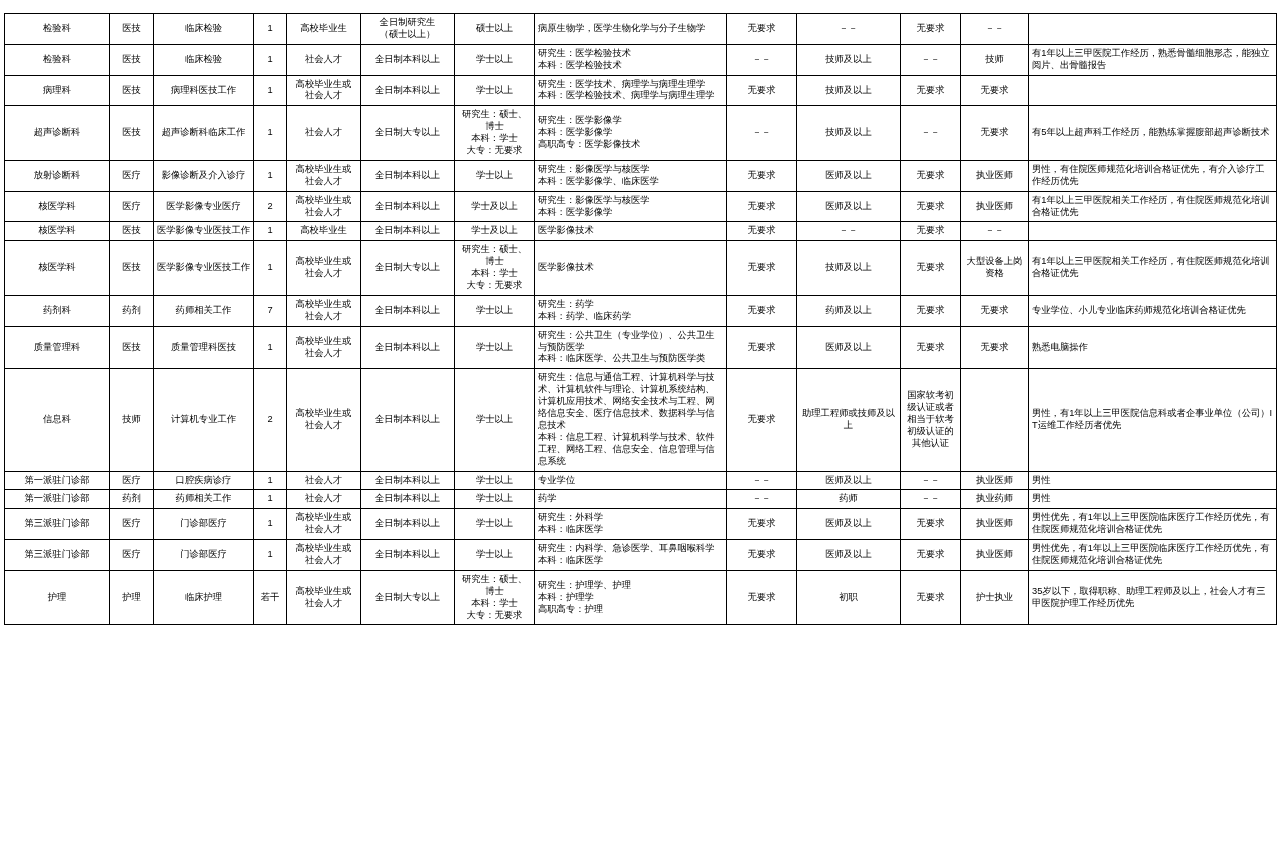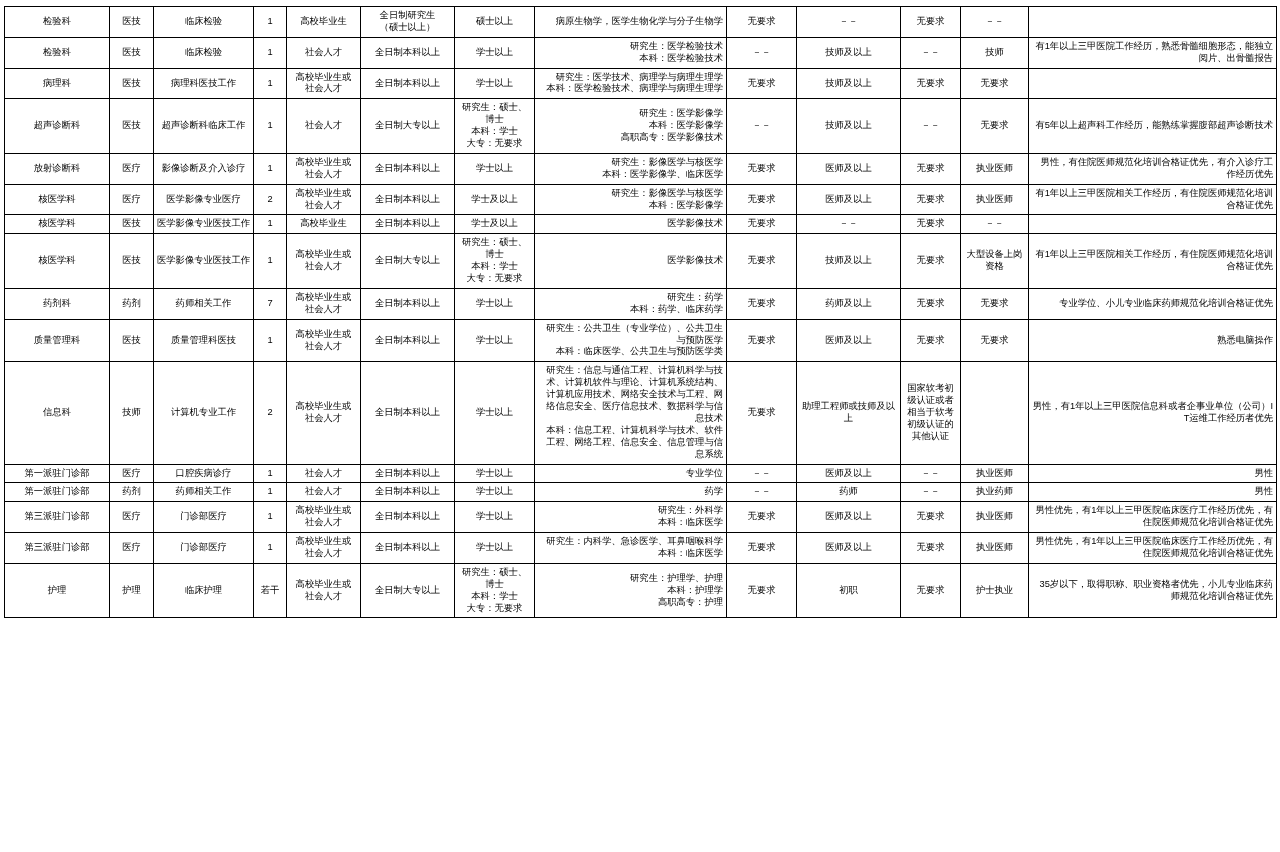--- a/index.html
+++ b/index.html
@@ -17,21 +17,21 @@
   .sheet {
     width: 1280px;
     height: 852px;
     box-sizing: border-box;
     padding: 6px 4px 4px 4px;
   }
   table.recruit {
     border-collapse: collapse;
     table-layout: fixed;
     width: 1272px;
-    margin: 0 auto;
+    margin: 7px auto;
   }
   table.recruit td {
     border: 1px solid #000000;
     font-size: 9.3px;
     line-height: 1.28;
     padding: 3px 3px;
     vertical-align: middle;
     word-break: break-all;
     overflow: hidden;
   }
@@ -44,21 +44,21 @@
   col.c5 { width: 94px; }
   col.c6 { width: 80px; }
   col.c7 { width: 192px; }
   col.c8 { width: 70px; }
   col.c9 { width: 104px; }
   col.c10 { width: 60px; }
   col.c11 { width: 68px; }
   col.c12 { width: 248px; }
 
   .ctr { text-align: center; }
-  .lft { text-align: right; }
+  .lft { text-align: left; }
   .multiline { white-space: pre-line; }
 </style>
 </head>
 <body>
 
 <div class="sheet">
   <table class="recruit">
     <colgroup>
       <col class="c0">
         <col class="c1">
@@ -335,17 +335,17 @@
           <td class="ctr multiline">研究生：硕士、博士
 本科：学士
 大专：无要求</td>
           <td class="lft multiline">研究生：护理学、护理
 本科：护理学
 高职高专：护理</td>
           <td class="ctr multiline">无要求</td>
           <td class="ctr multiline">初职</td>
           <td class="ctr multiline">无要求</td>
           <td class="ctr multiline">护士执业</td>
-          <td class="lft multiline">35岁以下，取得职称、职业资格者优先，小儿专业临床药师规范化培训合格证优先</td>
+          <td class="lft multiline">35岁以下，取得职称、助理工程师及以上，社会人才有三甲医院护理工作经历优先</td>
         </tr>
       </tbody>
   </table>
 </div>
 
 </body></html>

